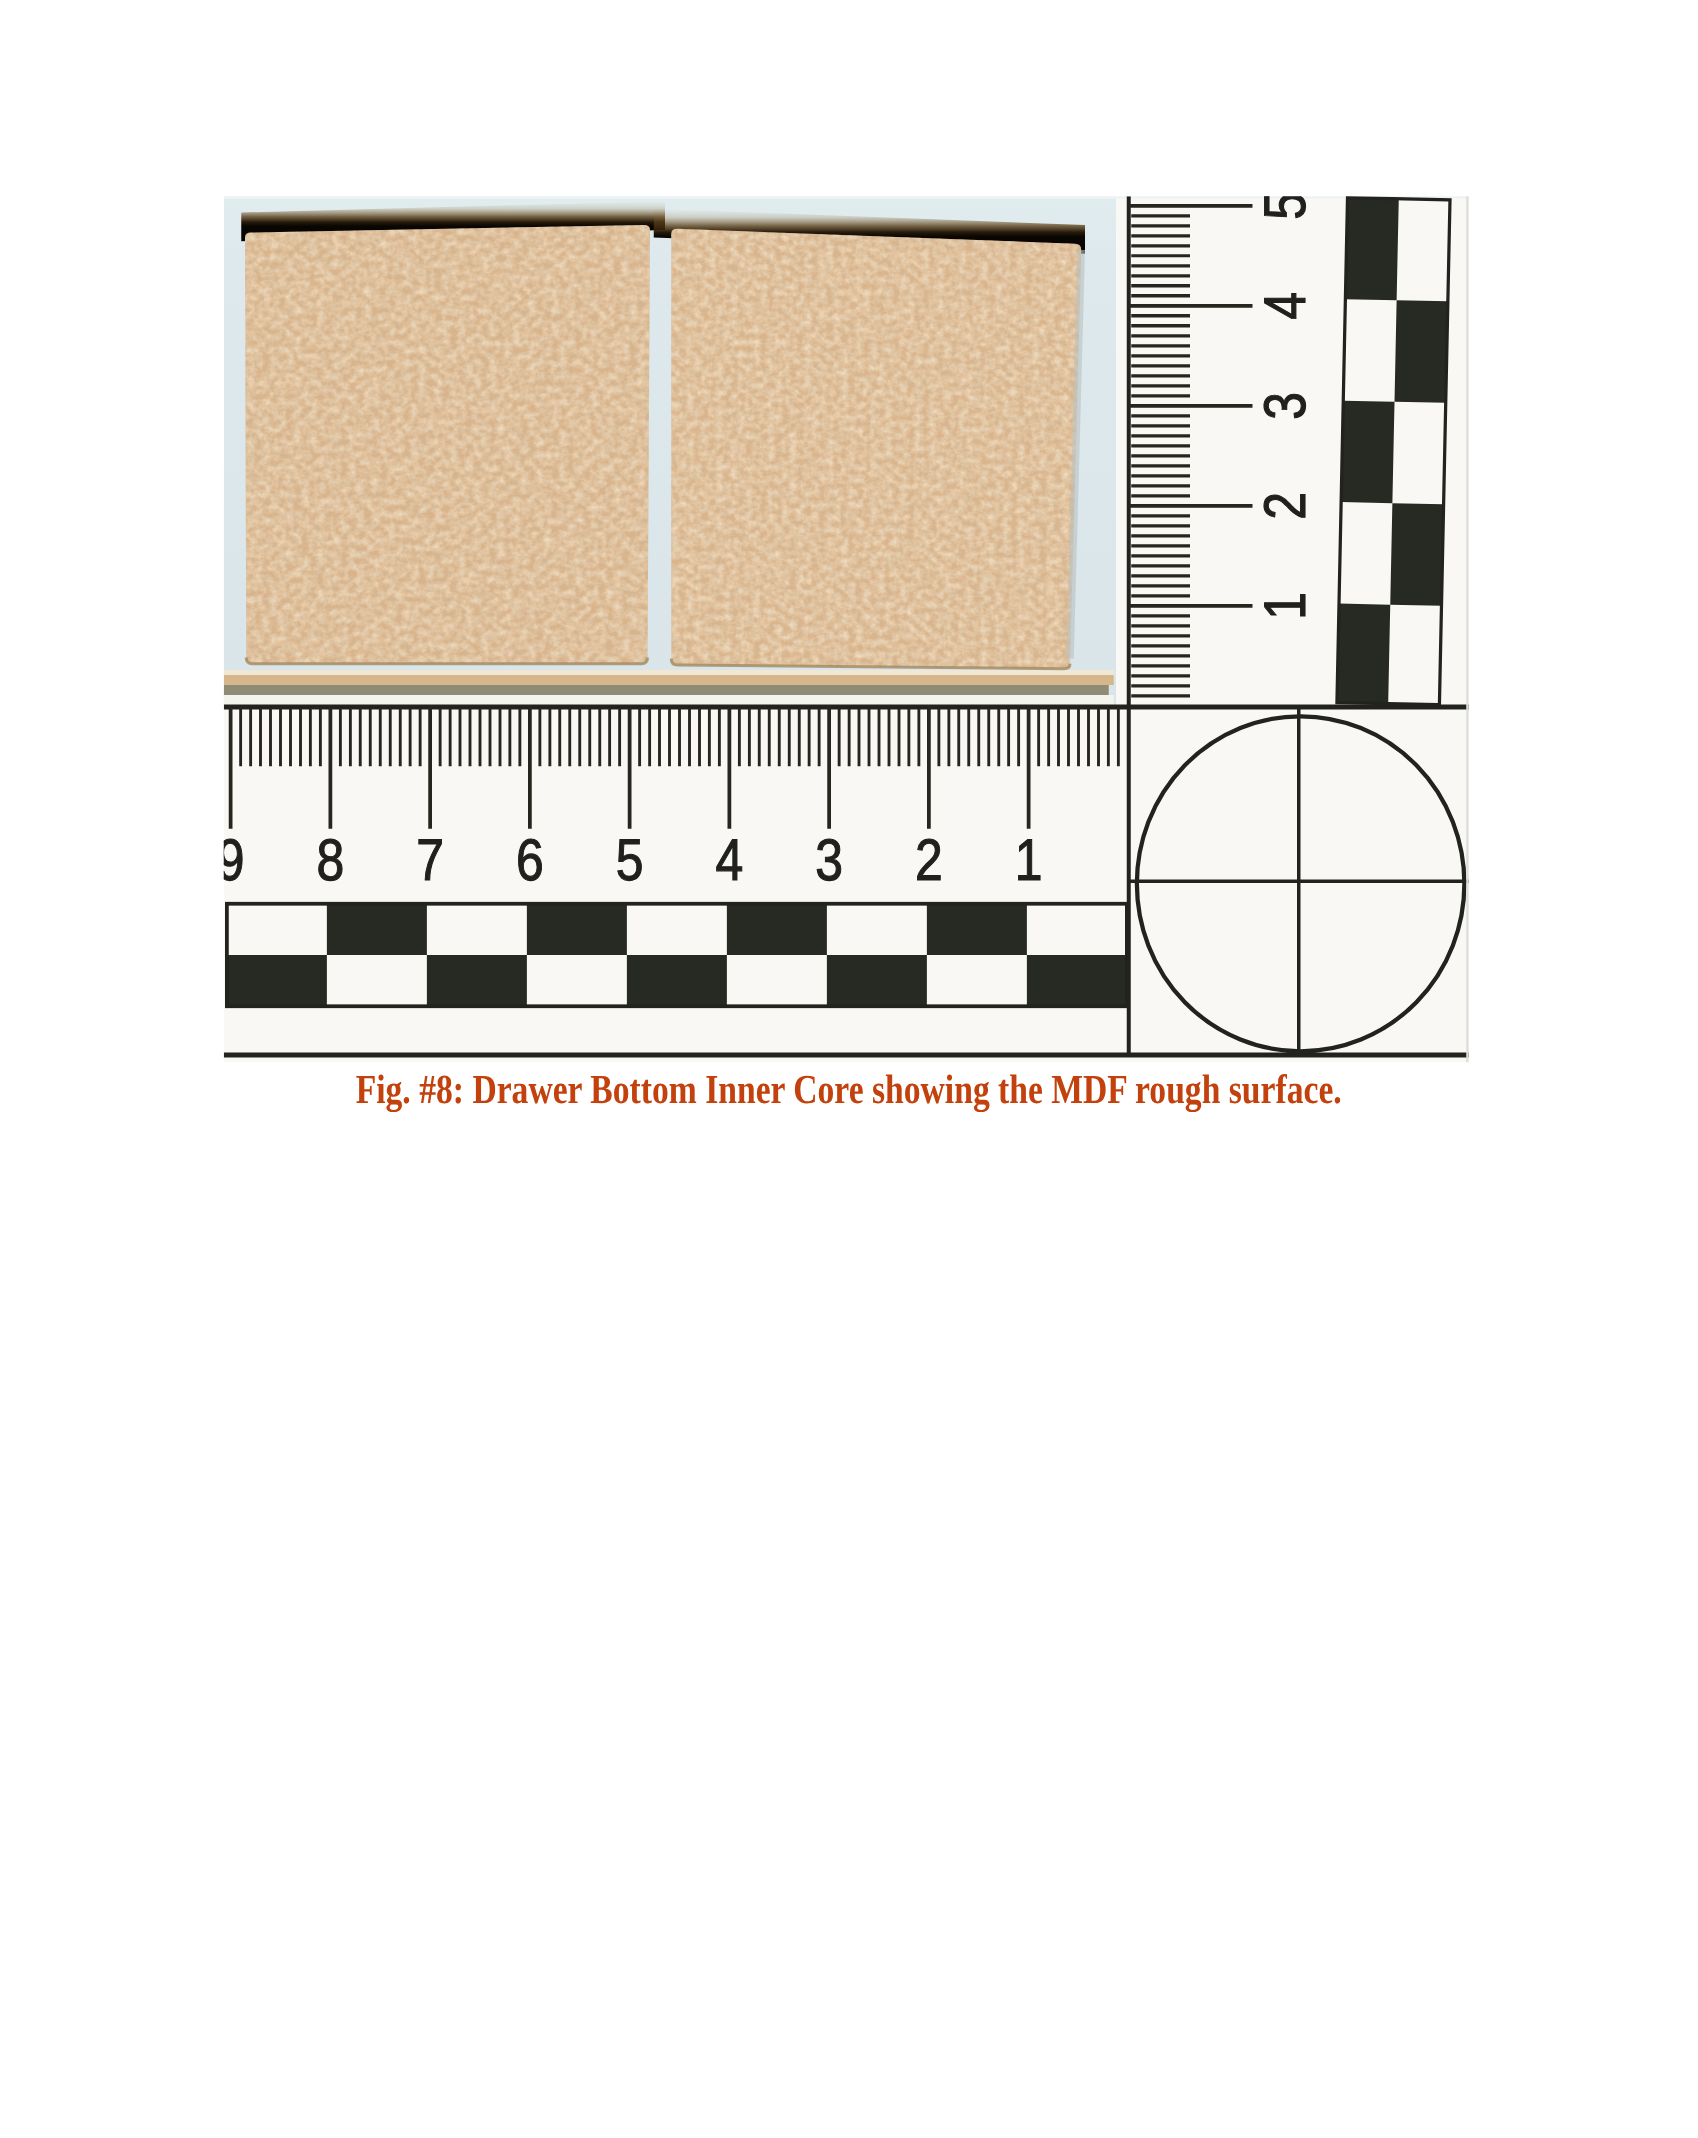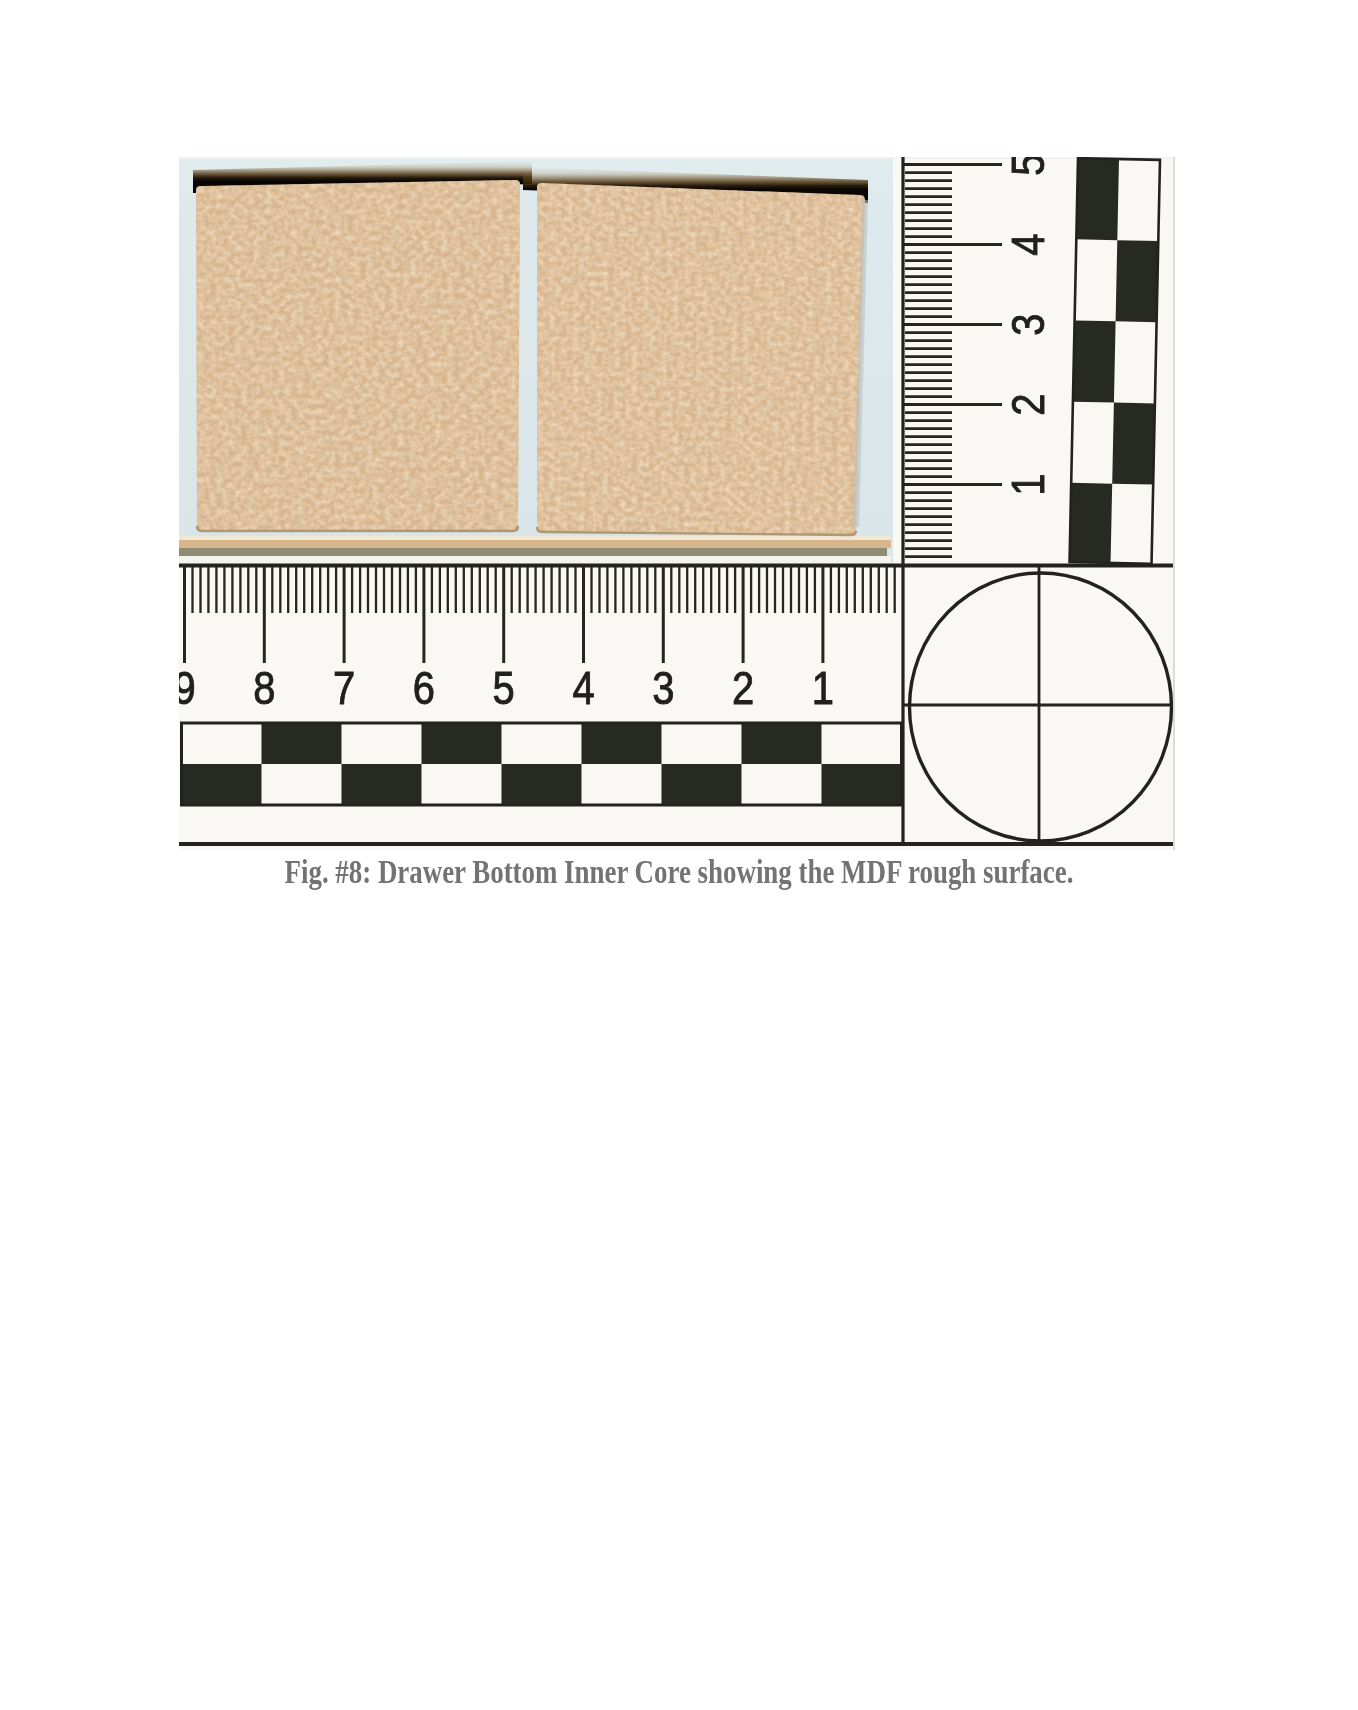--- a/index.html
+++ b/index.html
@@ -1,21 +1,21 @@
 <!DOCTYPE html>
 <html><head>
 <meta charset="utf-8">
 <style>
   html,body { margin:0; padding:0; background:#ffffff; }
   .page { position:relative; width:1358px; height:1710px; background:#ffffff;
           font-family:"Liberation Sans", sans-serif; overflow:hidden; }
   .photo { position:absolute; left:179px; top:157px; width:996px; height:693px; }
   .caption { position:absolute; left:0; top:856px; width:1358px; text-align:center;
              font-family:"Liberation Serif", serif; font-weight:bold; font-size:33px;
-             line-height:33px; color:#737373; }
+             line-height:33px; color:#c2410c; }
   .caption span { display:inline-block; transform:scaleX(0.815); transform-origin:50% 50%; white-space:nowrap; }
   svg text { font-family:"Liberation Sans", sans-serif; font-size:47px; fill:#20201e;
              text-anchor:middle; stroke:#20201e; stroke-width:0.9; }
 </style>
 </head>
 <body>
 
 <div class="page">
 
 <div class="photo">

